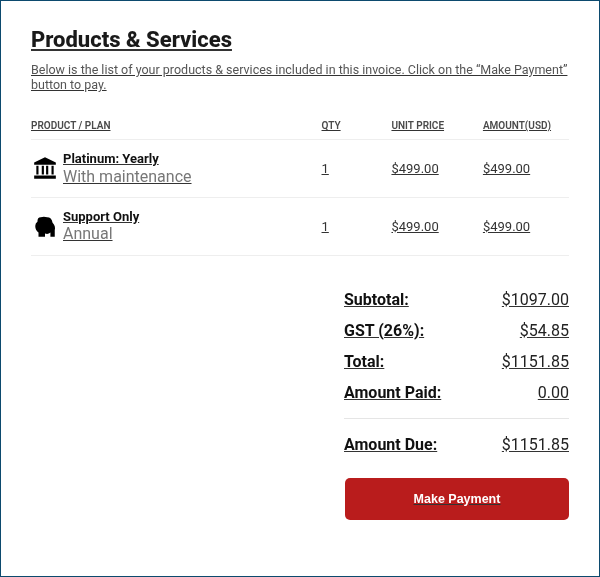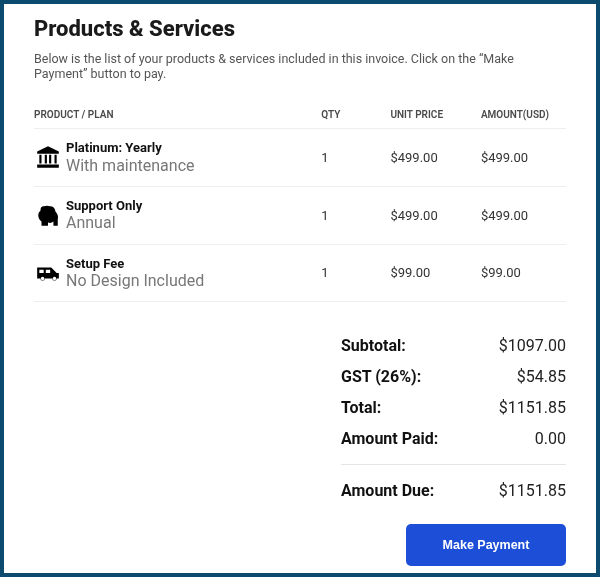--- a/index.html
+++ b/index.html
@@ -5,23 +5,24 @@
   * { box-sizing: border-box; }
   body {
     margin: 0;
     font-family: -apple-system, BlinkMacSystemFont, "Segoe UI", Roboto, Arial, sans-serif;
     background: #fff;
     color: #333;
   }
   .page {
     width: 600px;
     height: 577px;
-    border: 4px solid #0c4a6e;
-    padding: 12px 30px 20px 30px;
+    border: 1px solid #0c4a6e;
+    padding: 26px 30px 20px 30px;
     position: relative;
+    text-decoration: underline;
   }
   .title {
     font-size: 22px;
     font-weight: 800;
     color: #1a1a1a;
     margin: 0 0 10px 0;
   }
   .subtitle {
     font-size: 12.5px;
     color: #555;
@@ -92,24 +93,24 @@
   }
   .totals-row .label { font-weight: 700; color: #111; }
   .totals-row .value { color: #222; }
   .totals-divider {
     border: none;
     border-top: 1px solid #e5e5e5;
     margin: 10px 0;
   }
   .pay-btn {
     display: block;
-    width: 160px;
+    width: 224px;
     margin-left: auto;
     margin-top: 18px;
-    background: #1d4ed8;
+    background: #b91c1c;
     color: #fff;
     font-size: 12.5px;
     font-weight: 700;
     text-align: center;
     padding: 14px 0;
     border: none;
     border-radius: 5px;
     cursor: pointer;
   }
 </style>
@@ -159,40 +160,20 @@
             <div>
               <div class="product-name">Support Only</div>
               <div class="product-desc">Annual</div>
             </div>
           </div>
         </td>
         <td class="col-qty">1</td>
         <td class="col-price">$499.00</td>
         <td class="col-amount">$499.00</td>
       </tr>
-      <tr>
-        <td class="col-product">
-          <div class="product-cell">
-            <span class="icon">
-              <svg viewBox="0 0 24 24" fill="#000">
-                  <path d="M2 7 H15 L20 12 H22 V17 H20 A2 2 0 1 1 16 17 H9 A2 2 0 1 1 5 17 H2 Z M4 9 V12 H8 V9 Z M10 9 V12 H14 V9 Z"></path>
-                  <circle cx="7" cy="17" r="1.6" fill="#fff"></circle>
-                  <circle cx="18" cy="17" r="1.6" fill="#fff"></circle>
-                </svg>
-            </span>
-            <div>
-              <div class="product-name">Setup Fee</div>
-              <div class="product-desc">No Design Included</div>
-            </div>
-          </div>
-        </td>
-        <td class="col-qty">1</td>
-        <td class="col-price">$99.00</td>
-        <td class="col-amount">$99.00</td>
-      </tr>
     </tbody>
   </table>
 
   <div class="totals">
     <div class="totals-row">
       <span class="label">Subtotal:</span>
       <span class="value">$1097.00</span>
     </div>
     <div class="totals-row">
       <span class="label">GST (26%):</span>

